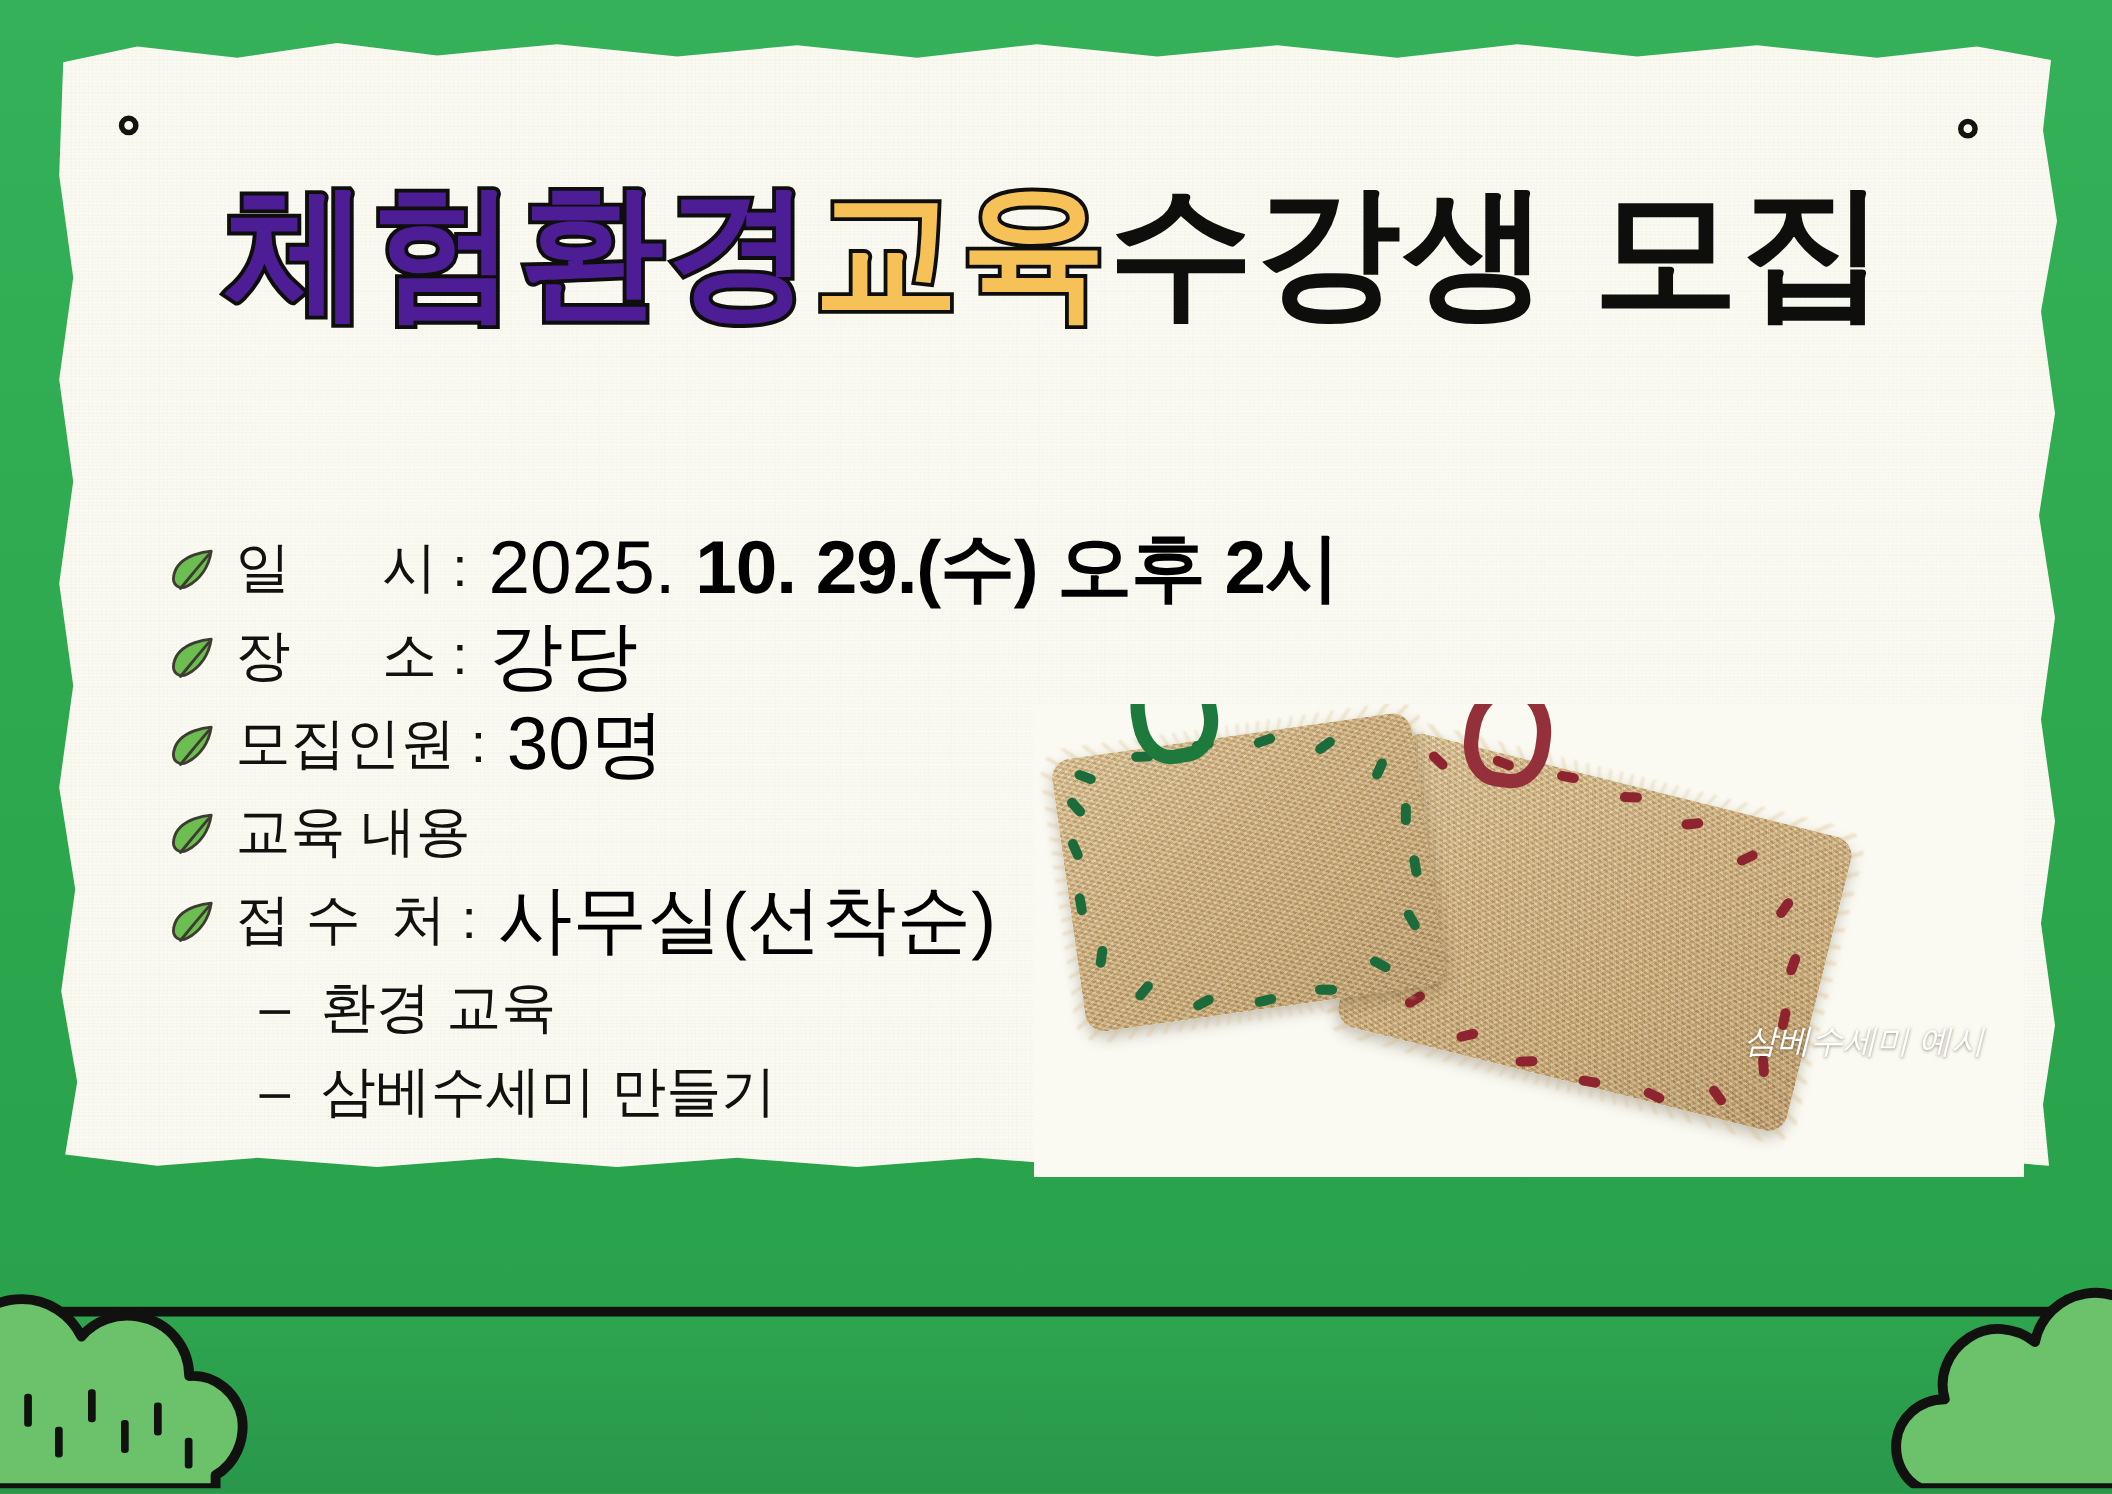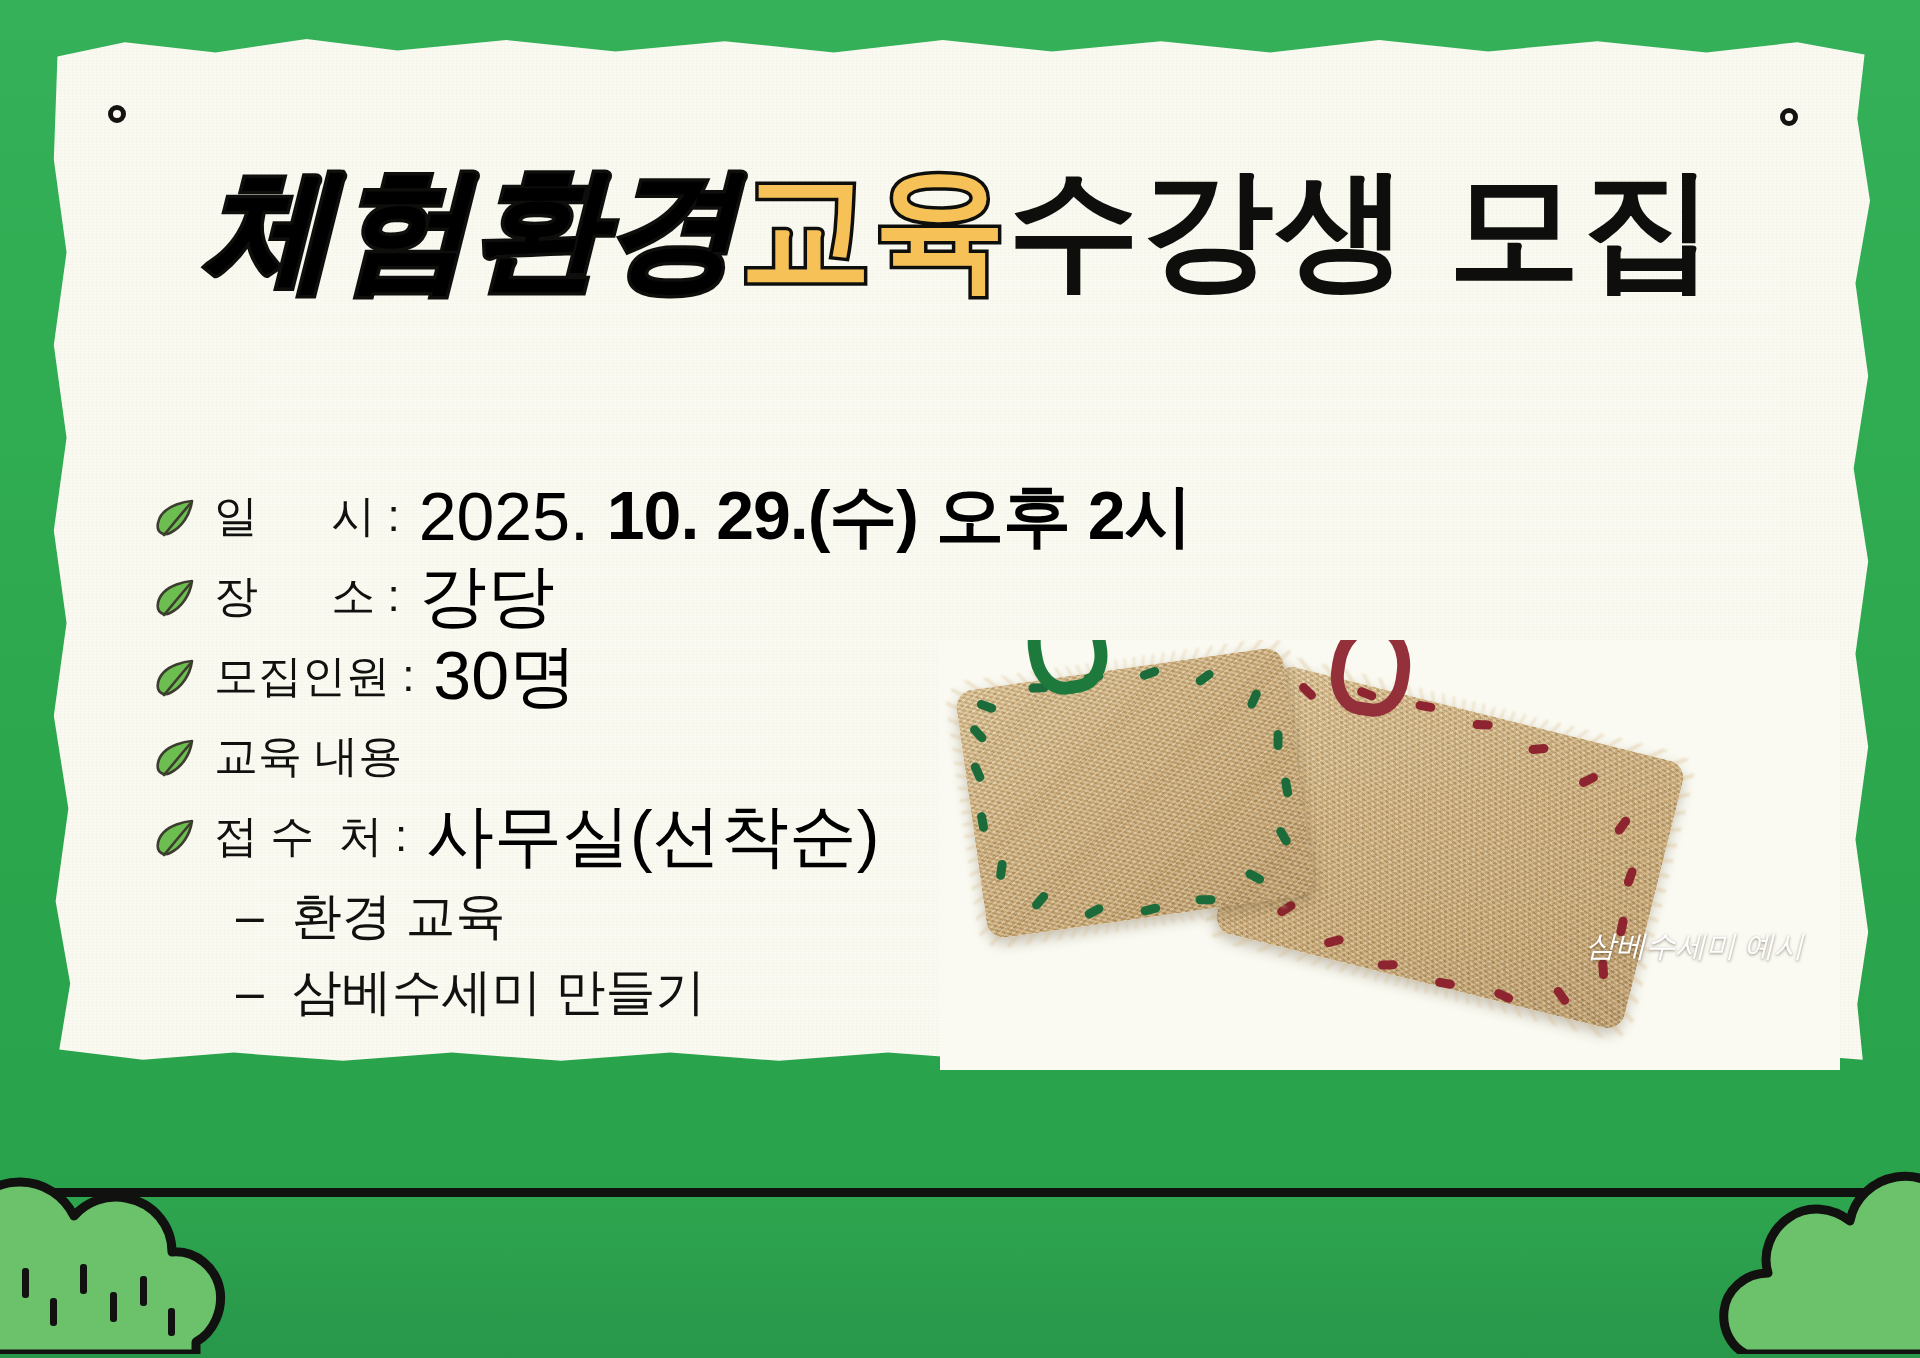--- a/index.html
+++ b/index.html
@@ -83,24 +83,23 @@
     white-space: nowrap;
   }
   .title {
     font-family: "Liberation Sans", sans-serif;
     font-size: 132px;
     font-weight: 700;
     letter-spacing: 2px;
     line-height: 1.05;
   }
   .t-green {
-    color: #000000;
+    color: #4c1d95;
     -webkit-text-stroke: 7px #0E0E0C;
     paint-order: stroke fill;
-    font-style: italic;
   }
   .t-orange {
     color: #F6C258;
     -webkit-text-stroke: 7px #0E0E0C;
     paint-order: stroke fill;
   }
   .t-black {
     color: #0E0E0C;
   }
 
@@ -120,21 +119,21 @@
   .leaf {
     flex: 0 0 auto;
     width: 46px;
     height: 46px;
     margin-right: 16px;
     position: relative;
     top: 2px;
   }
   .label {
     color: #111110;
-    font-size: 44px;
+    font-size: 50px;
     font-weight: 400;
     letter-spacing: 0px;
     white-space: pre;
   }
   .value {
     color: #000000;
     font-size: 68px;
     font-weight: 400;
     white-space: pre;
   }

